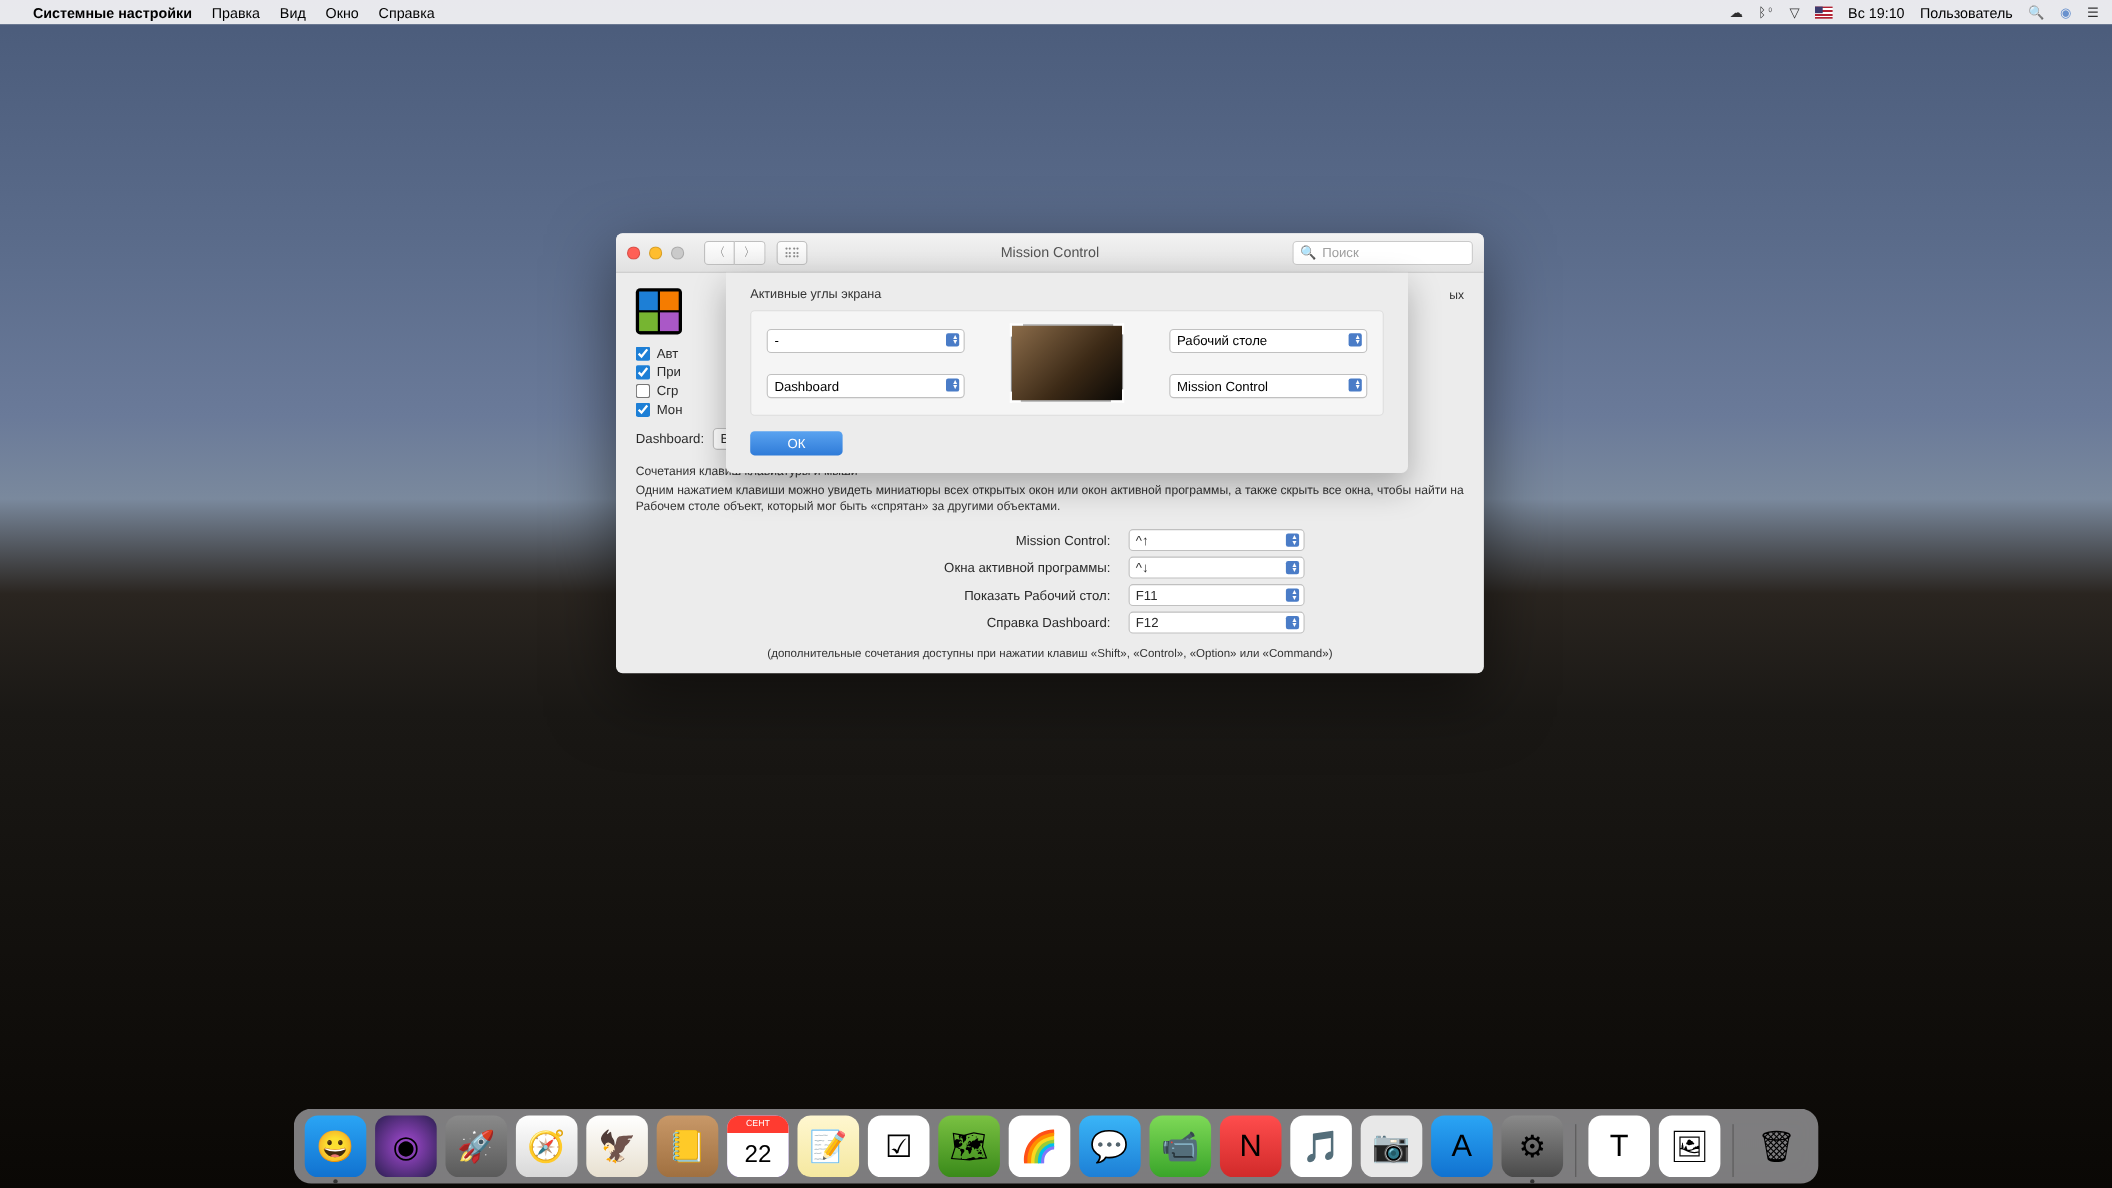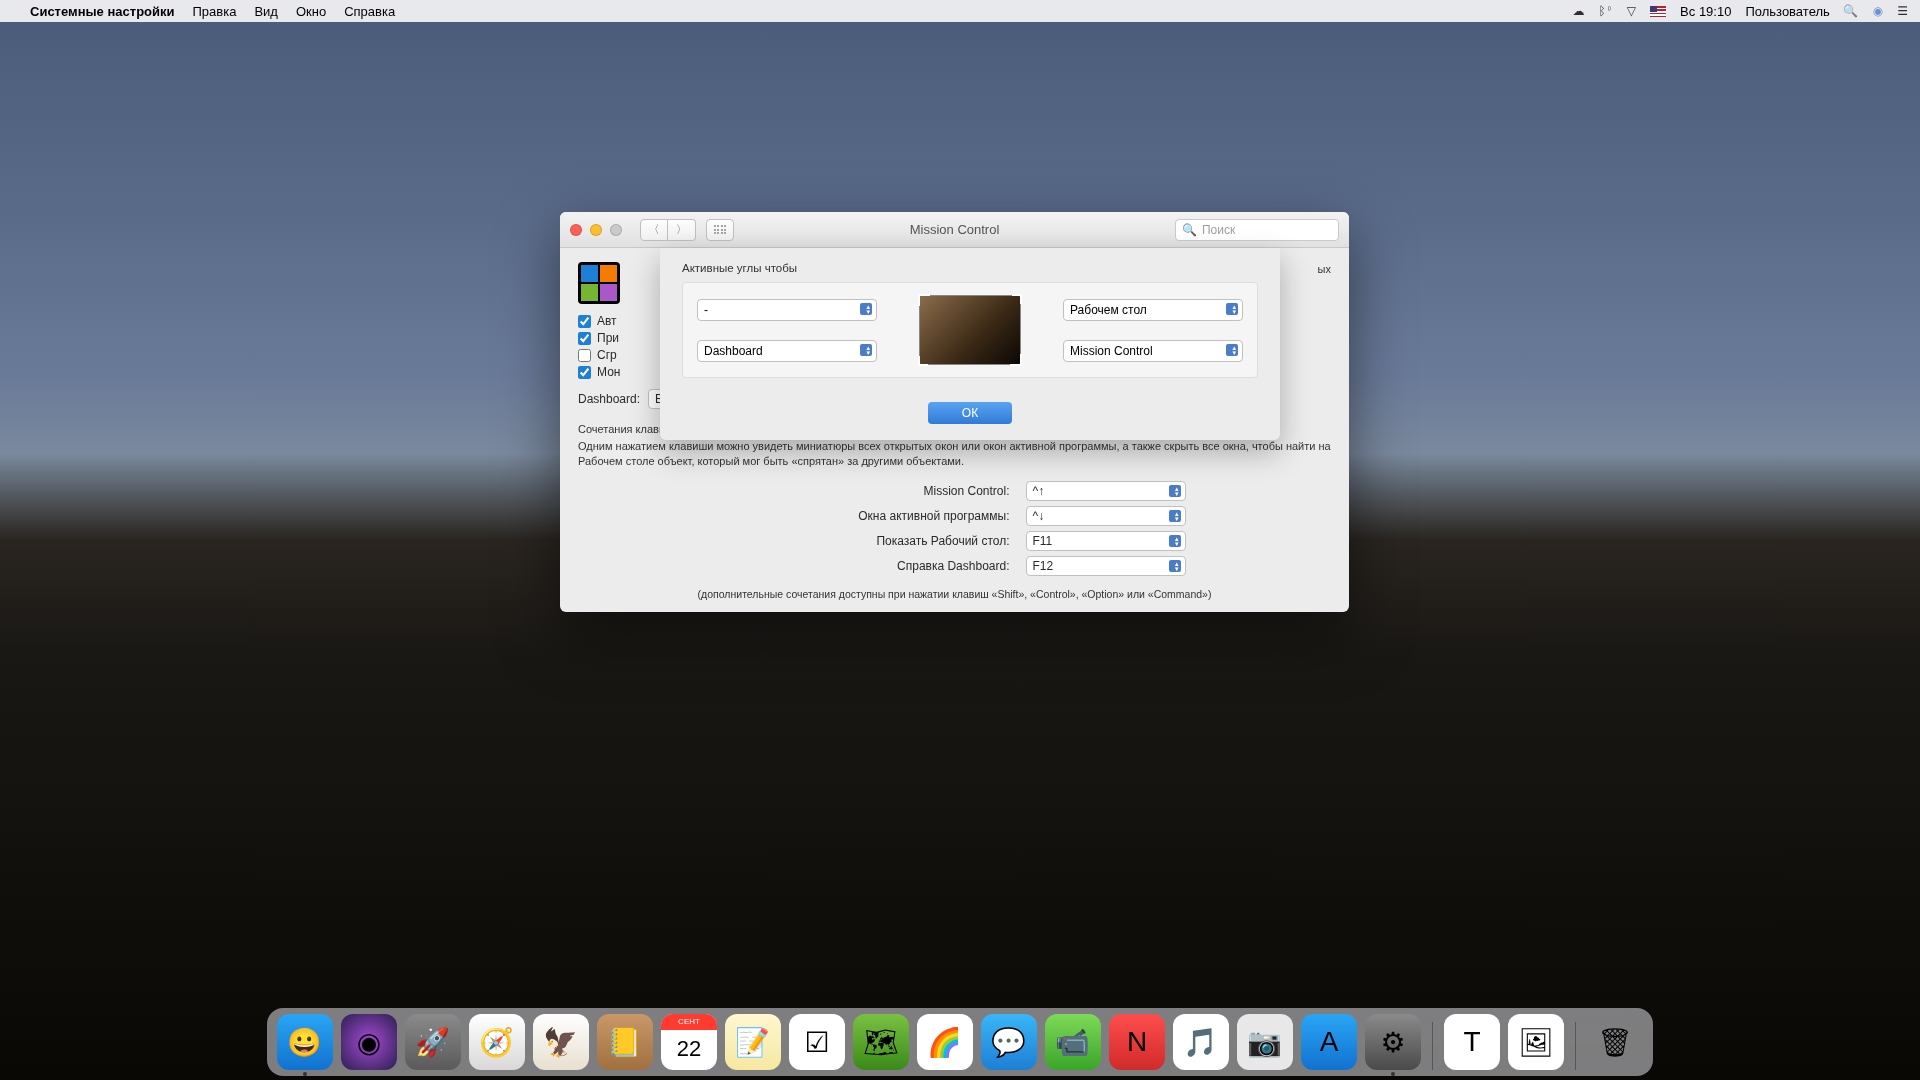--- a/index.html
+++ b/index.html
@@ -56,21 +56,21 @@
 .sheet { position: absolute; left: 100px; top: 36px; width: 620px; background: #ececec; border-radius: 0 0 6px 6px; box-shadow: 0 12px 30px rgba(0,0,0,0.28); padding: 14px 22px 16px; z-index: 50; }
 .sheet-title { font-size: 11.5px; color: #333; margin-bottom: 8px; }
 .corners-box { background: #f5f5f5; border: 1px solid #ddd; border-radius: 4px; padding: 12px 14px; display: grid; grid-template-columns: 180px auto 180px; grid-template-rows: auto auto; gap: 12px 22px; align-items: center; }
 .corner-sel { height: 22px; }
 .thumb { grid-row: 1 / 3; grid-column: 2; width: 102px; height: 70px; background: linear-gradient(135deg,#8b6c4a 0%,#3a2815 60%,#0a0805 100%); border: 1px solid #888; border-radius: 2px; position: relative; margin: 0 auto; }
 .thumb::before, .thumb::after { content:""; position:absolute; width:10px; height:10px; border:2px solid #fff; }
 .thumb::before { top:-2px; left:-2px; border-right:none; border-bottom:none; }
 .thumb::after { bottom:-2px; right:-2px; border-left:none; border-top:none; }
 .thumb .c2 { position:absolute; top:-2px; right:-2px; width:10px; height:10px; border:2px solid #fff; border-left:none; border-bottom:none; }
 .thumb .c3 { position:absolute; bottom:-2px; left:-2px; width:10px; height:10px; border:2px solid #fff; border-right:none; border-top:none; }
-.sheet-footer { display:flex; justify-content:center; margin-top: 24px; }
+.sheet-footer { display:flex; justify-content:flex-start; margin-top: 14px; }
 .ok-btn { width: 84px; height: 22px; background: linear-gradient(#5aa3f0,#2f7bd8); border: none; border-radius: 4px; color: #fff; font-size: 12px; }
 
 
 .dock { position: absolute; bottom: 4px; left: 50%; transform: translateX(-50%); background: rgba(220,220,225,0.55); border-radius: 16px; padding: 6px 10px; display: flex; gap: 8px; backdrop-filter: blur(10px); align-items: flex-end; }
 .dock-item { width: 56px; height: 56px; border-radius: 12px; display:flex; align-items:center; justify-content:center; font-size:28px; position:relative; }
 .dock-sep { width: 1px; height: 48px; background: rgba(0,0,0,0.3); margin: 0 3px; }
 .active-dot { position:absolute; bottom:-6px; left:50%; transform:translateX(-50%); width:4px; height:4px; background:#333; border-radius:50%; }
 
 .flag { display:inline-block; width:16px; height:11px; background: linear-gradient(#b22234 0 15%, #fff 15% 30%, #b22234 30% 45%, #fff 45% 60%, #b22234 60% 75%, #fff 75% 90%, #b22234 90%); position:relative; }
 .flag::before { content:""; position:absolute; top:0; left:0; width:7px; height:6px; background:#3c3b6e; }
@@ -196,32 +196,32 @@
           <span>F12</span>
           <span class="arrows">▴<br>▾</span>
         </div>
     </div>
 
     <div class="note">(дополнительные сочетания доступны при нажатии клавиш «Shift», «Control», «Option» или «Command»)</div>
 
   </div>
 
   <div class="sheet">
-    <div class="sheet-title">Активные углы чтобы</div>
+    <div class="sheet-title">Активные углы экрана</div>
     <div class="corners-box">
       <div class="mac-select corner-sel">
           <span>-</span>
           <span class="arrows">▴<br>▾</span>
         </div>
       <div class="thumb">
           <span class="c2"></span>
           <span class="c3"></span>
         </div>
       <div class="mac-select corner-sel">
-          <span>Рабочем стол</span>
+          <span>Рабочий столе</span>
           <span class="arrows">▴<br>▾</span>
         </div>
       <div class="mac-select corner-sel">
           <span>Dashboard</span>
           <span class="arrows">▴<br>▾</span>
         </div>
       <div class="mac-select corner-sel">
           <span>Mission Control</span>
           <span class="arrows">▴<br>▾</span>
         </div>

